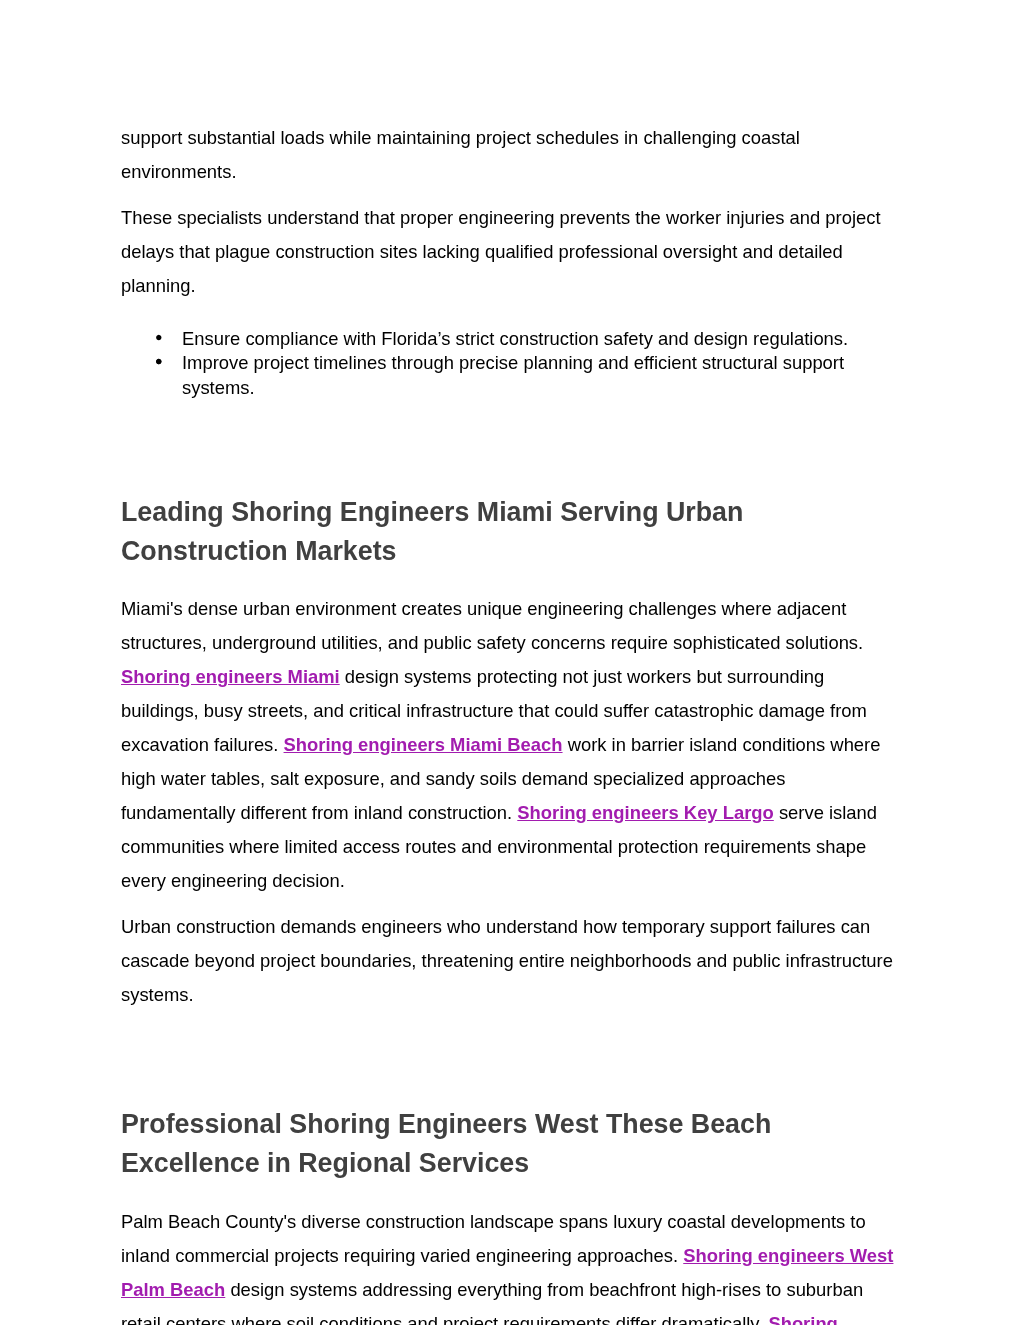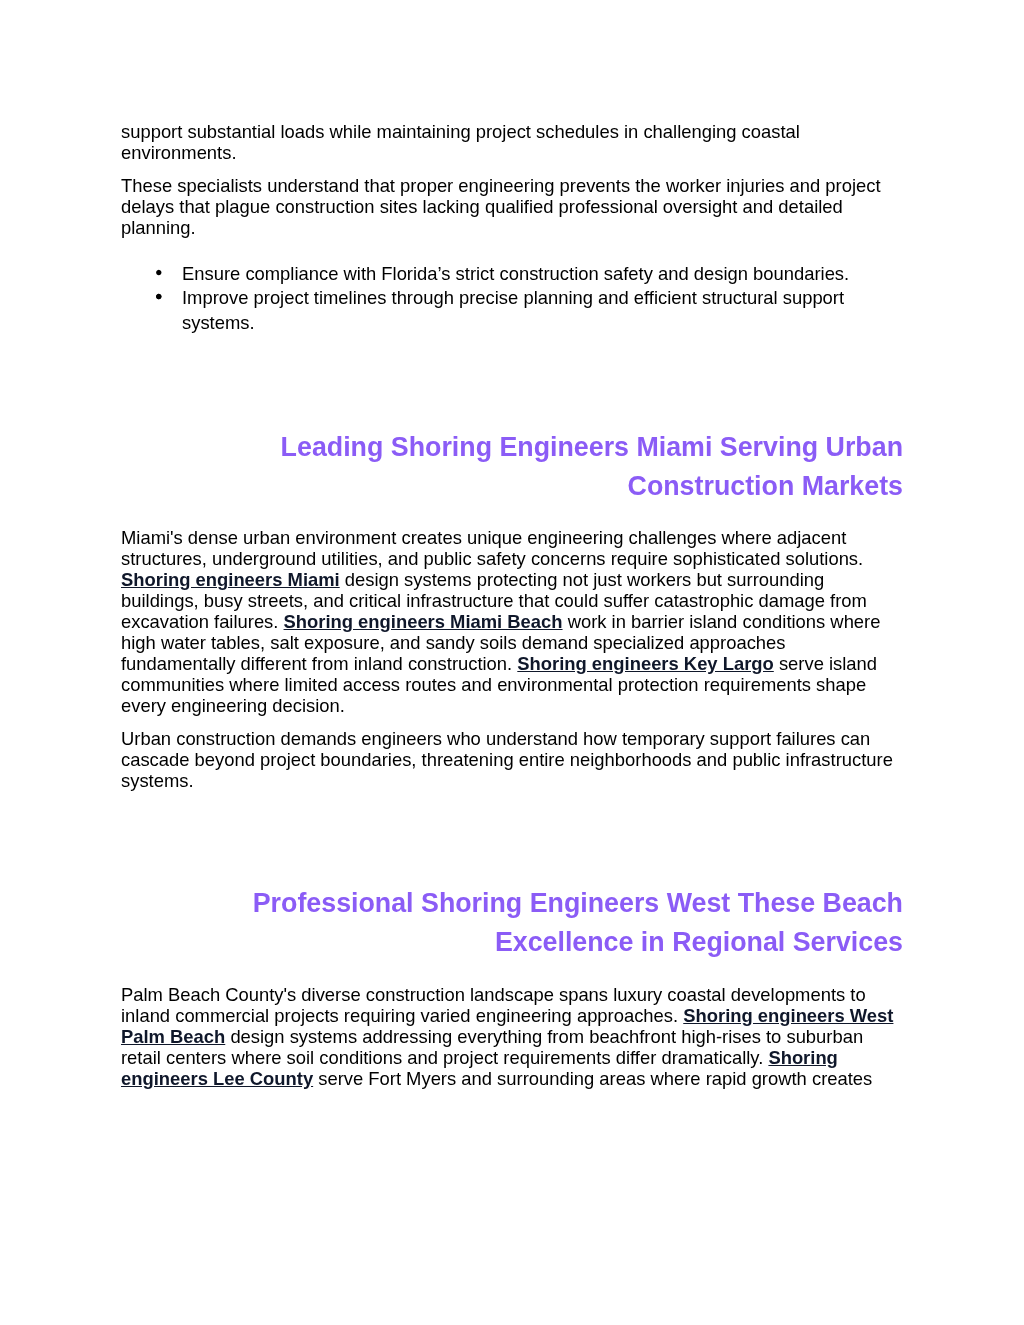--- a/index.html
+++ b/index.html
@@ -16,21 +16,21 @@
     box-sizing: border-box;
     width: 1024px;
     height: 1325px;
     padding: 121px 121px 0 121px;
     background: #ffffff;
     font-family: "Liberation Sans", "DejaVu Sans", sans-serif;
     color: #000000;
   }
   p.body-text {
     font-size: 18.4px;
-    line-height: 21px;
+    line-height: 34px;
     margin: 0 0 12px 0;
     color: #000000;
   }
   p.extra-gap {
     margin-top: 8px;
   }
   ul.doc-bullets {
     list-style: none;
     margin: 24px 0 12px 0;
     padding: 0 0 0 34px;
@@ -46,43 +46,42 @@
     left: 0;
     top: 4px;
     font-size: 12.5px;
     line-height: 1;
   }
   h2.doc-heading {
     font-size: 26.8px;
     line-height: 38.7px;
     font-weight: 700;
     margin: 93px 0 22px 0;
-    color: #8b5cf6;
-    text-align: right;
+    color: #404040;
   }
   a.doc-link {
-    color: #0f172a;
+    color: #a21caf;
     font-weight: 700;
     text-decoration: underline;
     cursor: pointer;
   }
 </style>
 </head>
 <body>
 
 <div class="page">
 
   <p class="body-text">support substantial loads while maintaining project schedules in challenging coastal environments.</p>
 
   <p class="body-text">These specialists understand that proper engineering prevents the worker injuries and project delays that plague construction sites lacking qualified professional oversight and detailed planning.</p>
 
   <ul class="doc-bullets">
     <li>
       <span class="bullet-marker">●</span>
-      <span>Ensure compliance with Florida’s strict construction safety and design boundaries.</span>
+      <span>Ensure compliance with Florida’s strict construction safety and design regulations.</span>
     </li>
     <li>
       <span class="bullet-marker">●</span>
     </li>
     <li>
       <span class="bullet-marker">●</span>
       <span>Improve project timelines through precise planning and efficient structural support systems.</span>
     </li>
   </ul>
 

